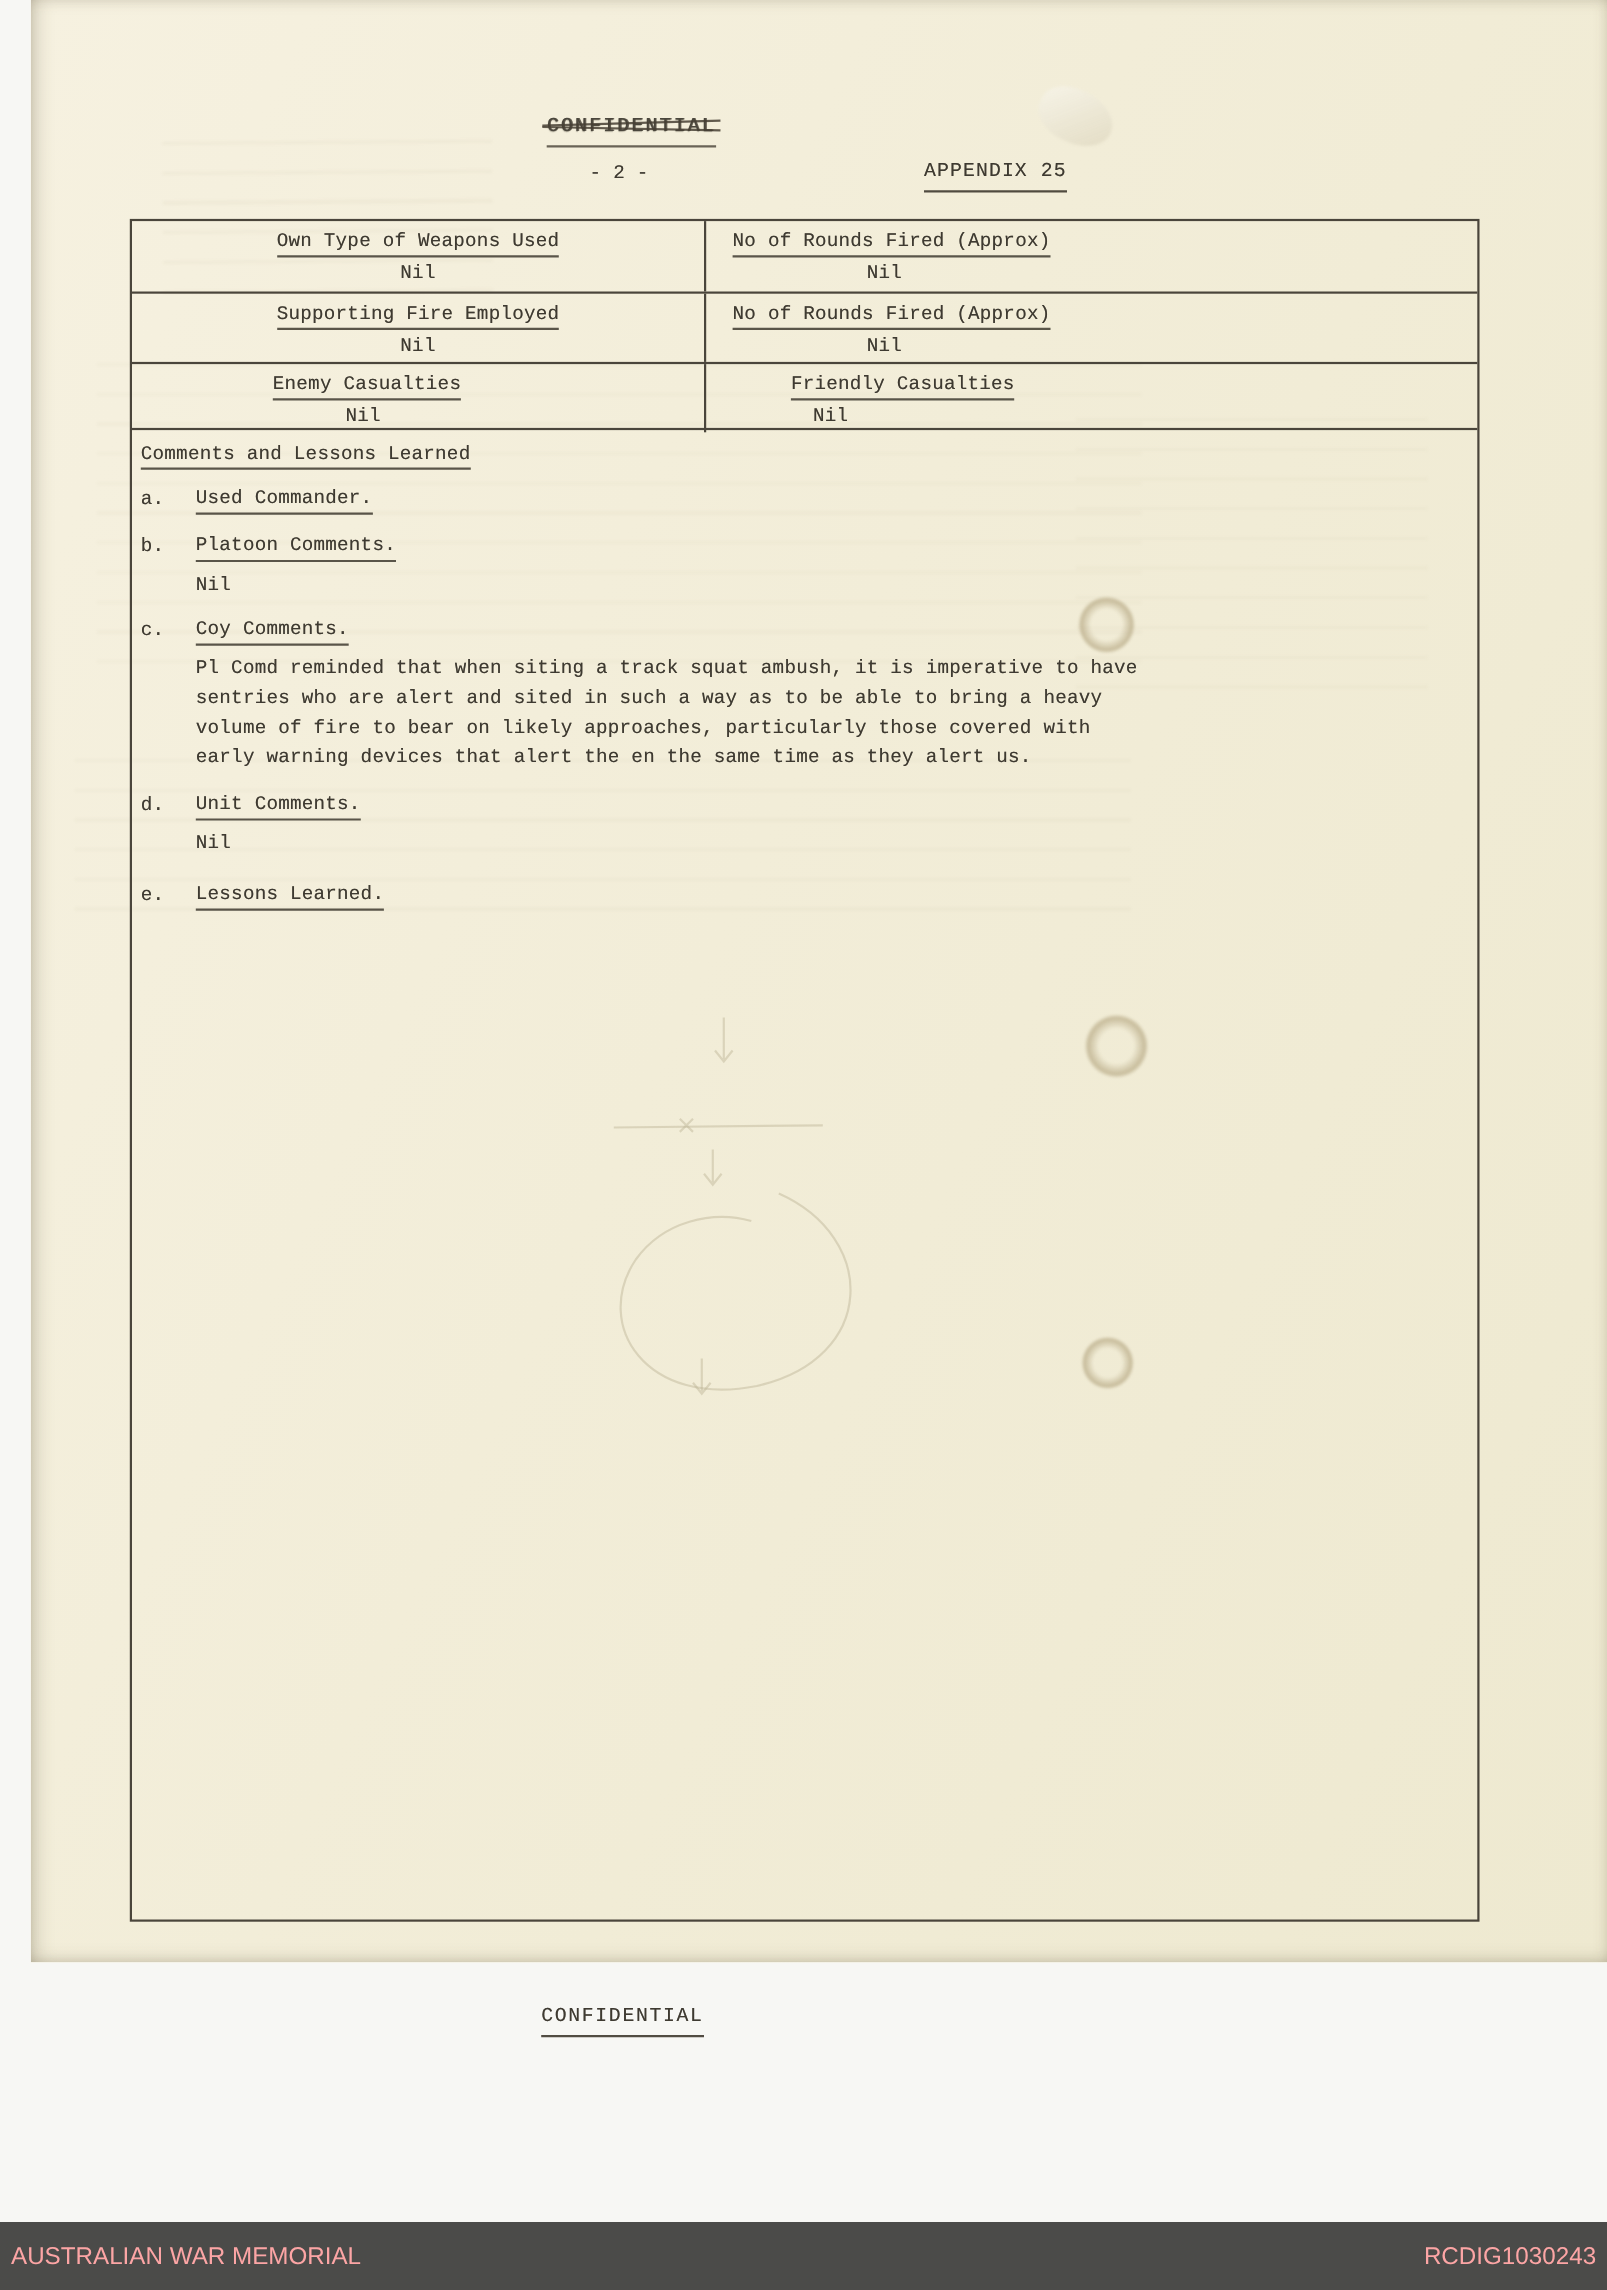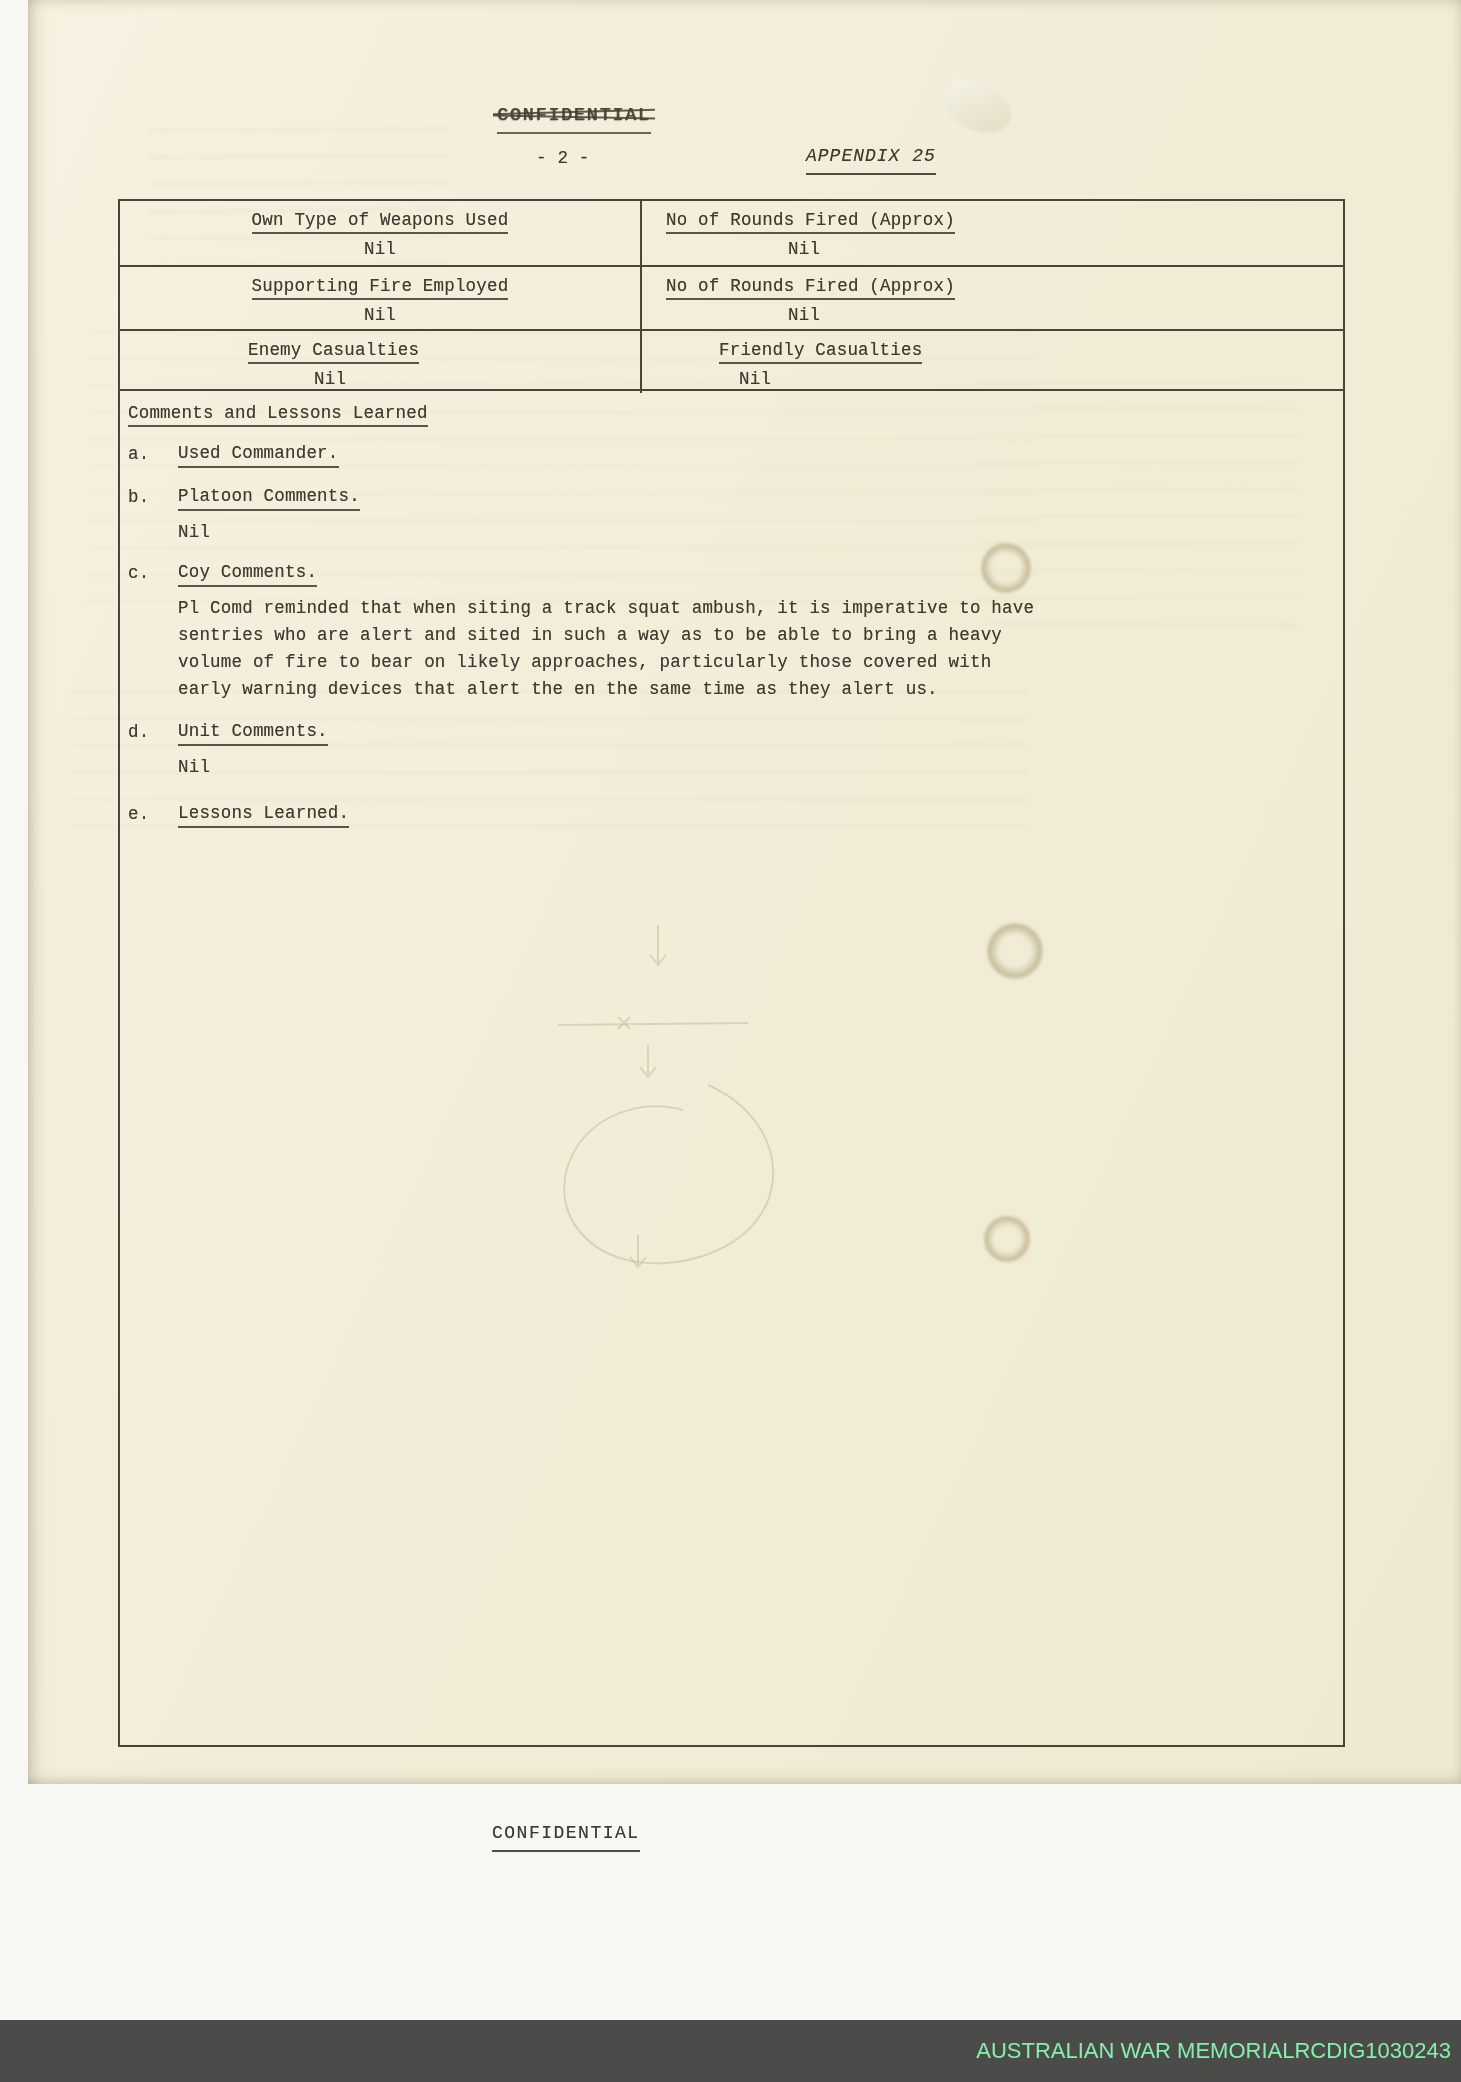--- a/index.html
+++ b/index.html
@@ -37,22 +37,22 @@
     color:#4a463c;text-shadow:1px 0 0 rgba(70,64,52,.8),0 1px 1px rgba(70,64,52,.4);
     border-bottom:2px solid rgba(70,64,52,.8);padding-bottom:3px;filter:blur(.2px);
   }
   .stamp-top::before,.stamp-top::after{
     content:"";position:absolute;left:-4px;right:-4px;height:2px;
     background:rgba(70,64,52,.85);
   }
   .stamp-top::before{top:9px;transform:rotate(-1.6deg);}
   .stamp-top::after{top:14px;transform:rotate(1.1deg);}
   .page-number{position:absolute;left:508px;top:145px;font-size:17.5px;}
-  .appendix{position:absolute;left:778px;top:143px;font-size:18px;letter-spacing:1px;
-            border-bottom:2px solid rgba(62,57,47,.9);padding-bottom:3px;font-style:italic;}
+  .appendix{position:absolute;left:812px;top:143px;font-size:18px;letter-spacing:1px;
+            border-bottom:2px solid rgba(62,57,47,.9);padding-bottom:3px;}
 
   
   .docbox{
     position:absolute;left:90px;top:199px;width:1227px;height:1548px;
     border:2px solid var(--line);
   }
   .trow{display:grid;grid-template-columns:520px 1fr;border-bottom:2px solid var(--line);}
   .r1{height:66px;} .r2{height:64px;} .r3{height:60px;}
   .cell{padding-top:6px;}
   .cr{border-left:2px solid var(--line);}
@@ -77,21 +77,21 @@
 
   
   .stamp-bottom{
     position:absolute;left:464px;top:1820px;font-size:18px;letter-spacing:1.5px;
     border-bottom:2px solid rgba(62,57,47,.9);padding-bottom:3px;
   }
 
   
   .footerbar{
     position:absolute;left:0;bottom:0;width:1461px;height:62px;background:#4b4b49;
-    color:#86efac;display:flex;align-items:center;justify-content:flex-end;
+    color:#fca5a5;display:flex;align-items:center;justify-content:space-between;
     padding:0 10px;font-family:"Liberation Sans","DejaVu Sans",sans-serif;font-size:22px;
   }
 
   
   .ghost{
     position:absolute;opacity:.38;filter:blur(1.6px);pointer-events:none;
     background:repeating-linear-gradient(180deg,
       rgba(150,138,100,.16) 0 3px, transparent 3px 27px);
   }
   .stain{

